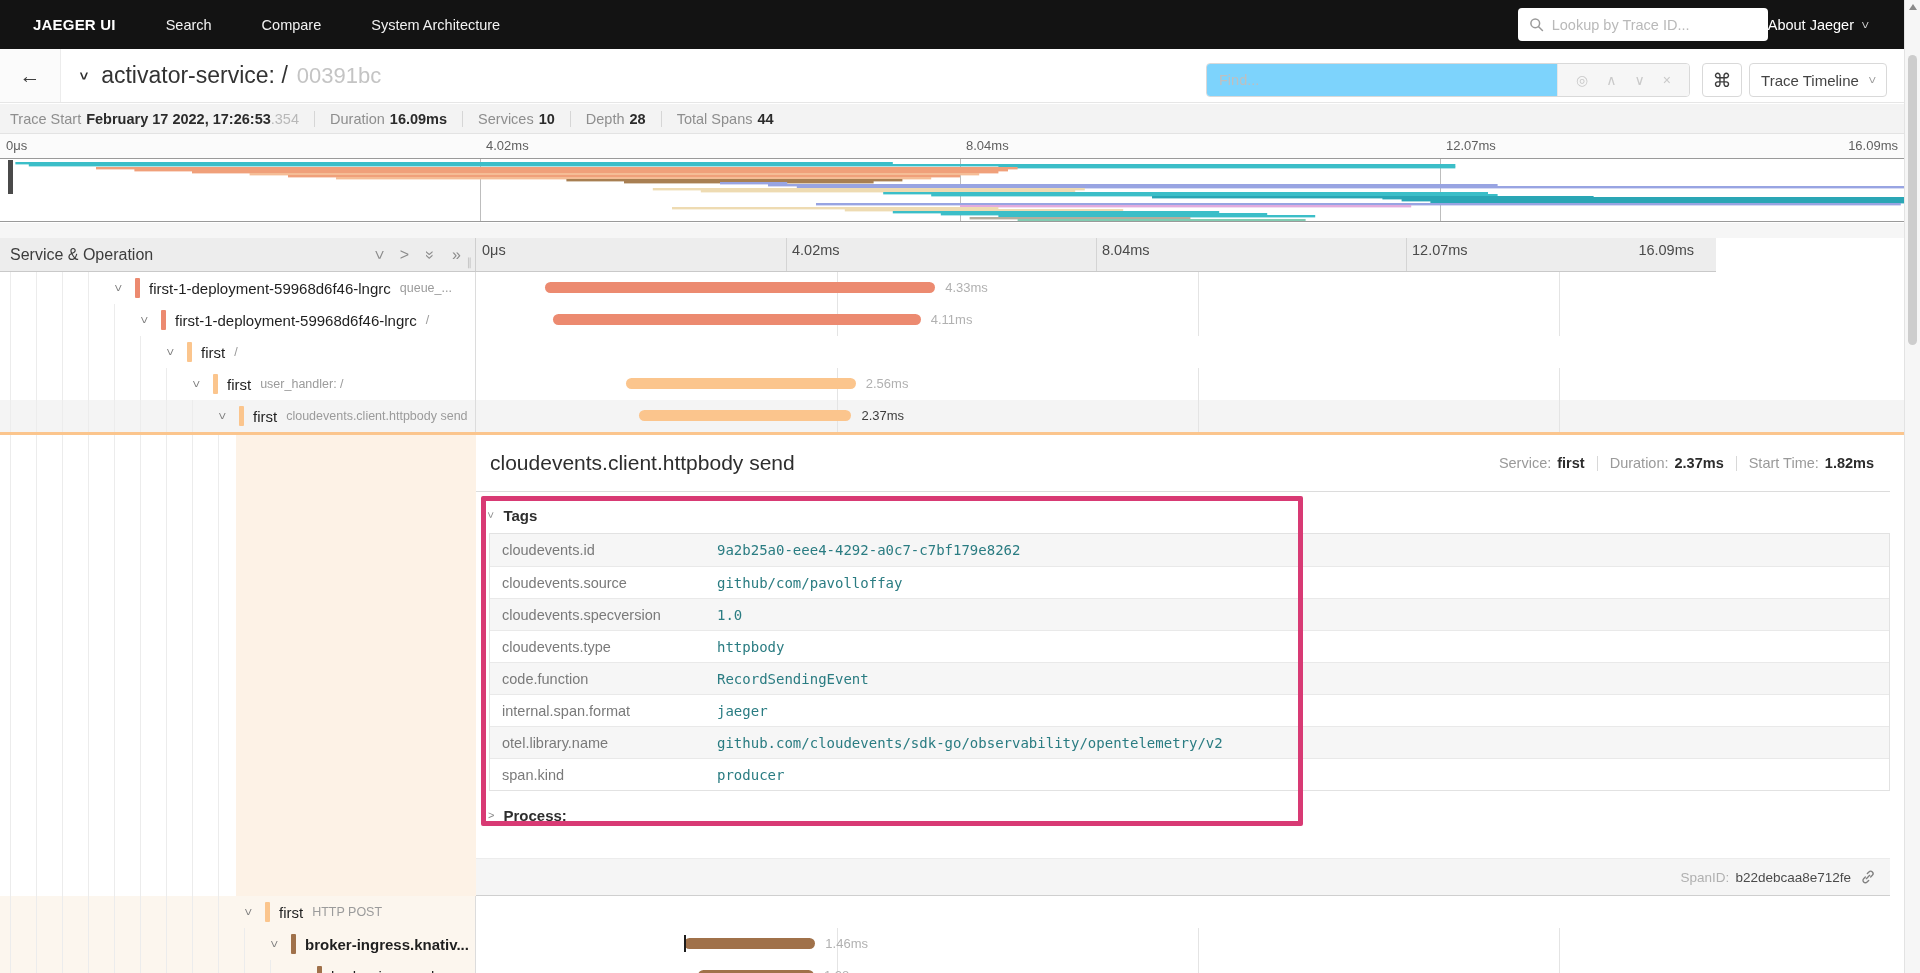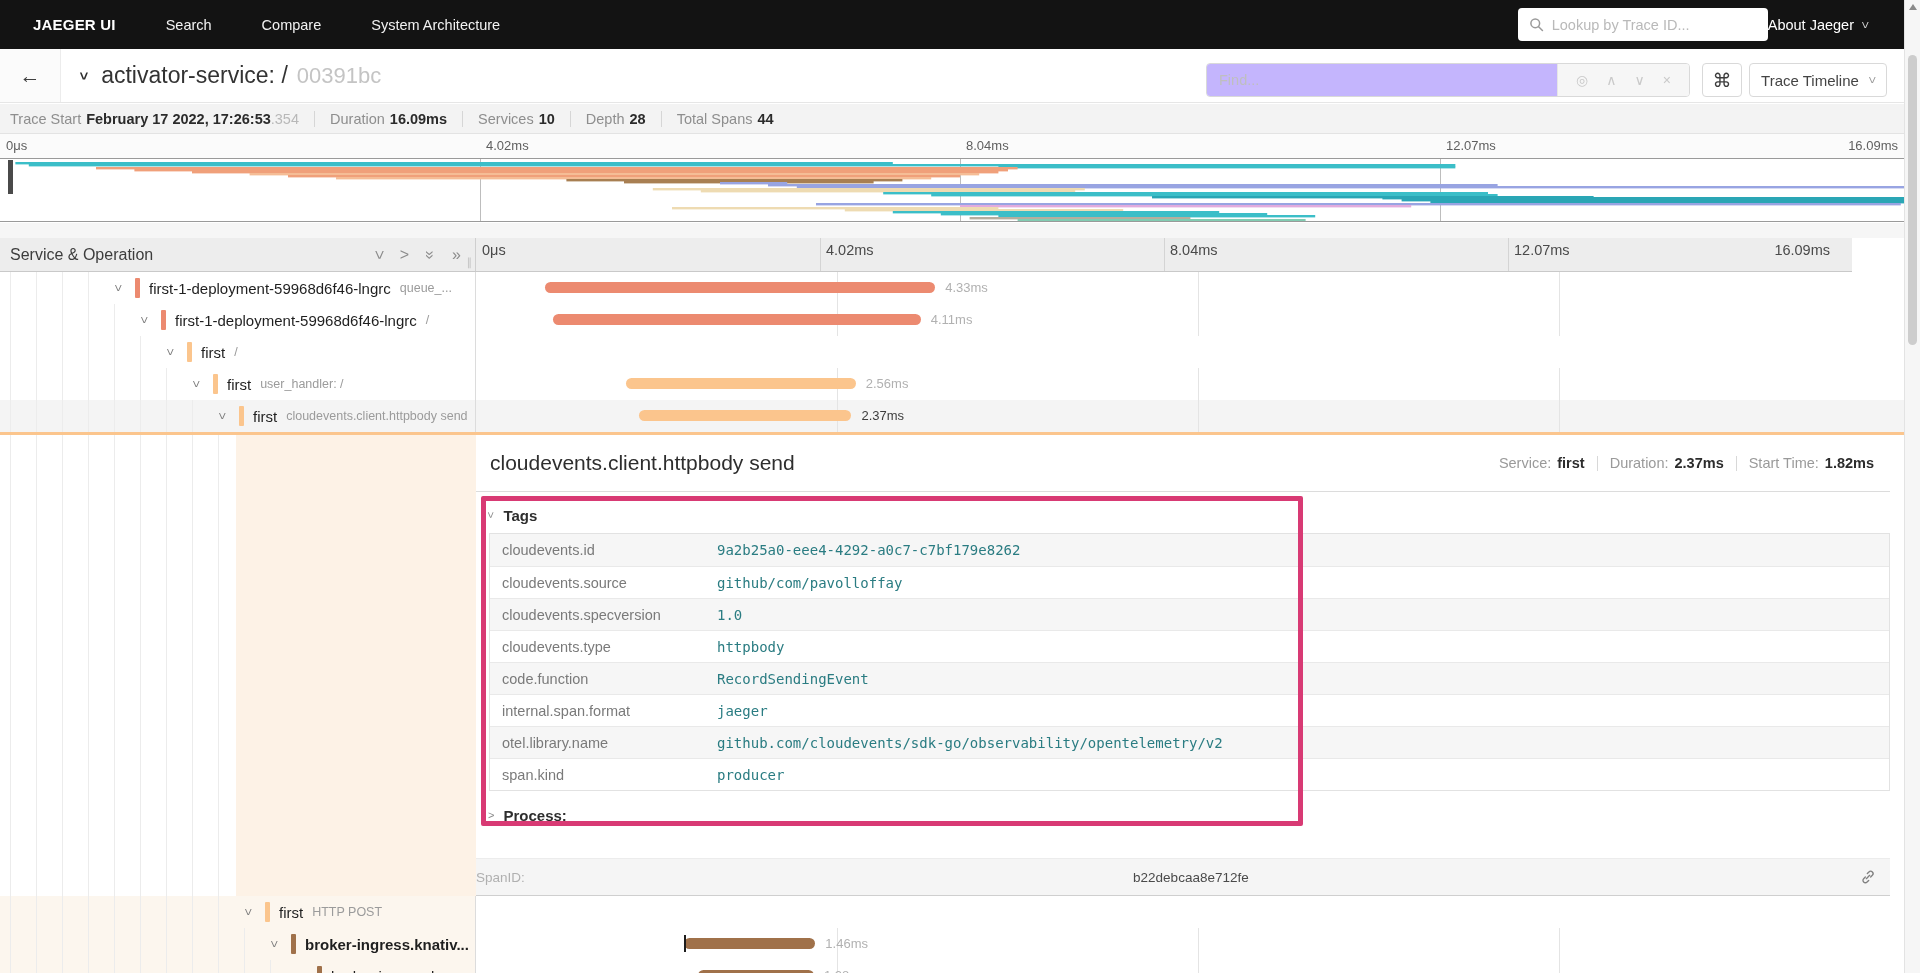--- a/index.html
+++ b/index.html
@@ -19,21 +19,21 @@
   .rot90 { display:inline-block; transform:rotate(90deg); }
   .sm-chev { font-size:12px; color:#cfcfcf; }
 
   
   .titlebar { position:absolute; top:49px; left:0; width:1920px; height:54px; background:#fff; border-bottom:1px solid #e6e6e6; display:flex; align-items:center; }
   .back-btn { width:61px; height:100%; display:flex; align-items:center; justify-content:center; font-size:21px; color:#3f3f3f; background:#fbfbfb; border-right:1px solid #ececec; cursor:pointer; }
   .title-chevron { margin-left:19px; font-size:14px; font-weight:bold; color:#2e2e2e; }
   .trace-title { margin-left:13px; font-size:23px; color:#333; white-space:nowrap; }
   .trace-id { margin-left:9px; font-size:22px; color:#c4c4c4; }
   .find-group { position:absolute; left:1206px; top:14px; width:484px; height:34px; border:1px solid #d9d9d9; border-radius:4px; background:#fff; display:flex; overflow:hidden; }
-  .find-input { flex:1; border:0; outline:none; padding-left:12px; font-size:14.5px; font-family:"Liberation Sans",sans-serif; color:#444; background:#c4b5fd; }
+  .find-input { flex:1; border:0; outline:none; padding-left:12px; font-size:14.5px; font-family:"Liberation Sans",sans-serif; color:#444; background:#7dd3fc; }
   .find-input::placeholder { color:#bfbfbf; }
   .find-icons { width:132px; background:#f6f6f6; border-left:1px solid #e6e6e6; display:flex; align-items:center; justify-content:space-evenly; color:#c9c9c9; font-size:14px; }
   .find-icons span { cursor:pointer; }
   .cmd-btn { position:absolute; left:1702px; top:14px; width:40px; height:34px; border:1px solid #d9d9d9; border-radius:4px; background:#fff; display:flex; align-items:center; justify-content:center; font-size:19px; color:#3d3d3d; cursor:pointer; }
   .view-btn { position:absolute; left:1749px; top:14px; width:138px; height:34px; border:1px solid #d9d9d9; border-radius:4px; background:#fff; display:flex; align-items:center; justify-content:center; gap:9px; font-size:15px; color:#444; cursor:pointer; }
   .view-btn .sm-chev { color:#9a9a9a; }
 
   
   .infobar { position:absolute; top:104px; left:0; width:1920px; height:30px; background:#f3f3f3; border-bottom:1px solid #e3e3e3; display:flex; align-items:center; padding-left:10px; font-size:14.5px; color:#8e8e8e; }
   .infobar b { color:#2b2b2b; margin-left:5px; }
@@ -41,21 +41,21 @@
   .infobar .sep { width:1px; height:16px; background:#d6d6d6; margin:0 15px; }
 
   
   .mm-ticks { position:absolute; top:134px; left:0; width:1920px; height:24px; background:#fbfbfb; font-size:13px; color:#5f5f5f; }
   .mm-ticks .tick, .right-head .tick { position:absolute; top:4px; white-space:nowrap; }
   .mm-canvas-wrap { position:absolute; top:158px; left:0; width:1920px; height:64px; border-top:1px solid #9a9a9a; border-bottom:1px solid #9a9a9a; background:#fff; cursor:crosshair; }
   .mm-canvas-wrap svg { display:block; width:100%; height:100%; }
   .gap-strip { position:absolute; top:223px; left:0; width:1920px; height:15px; background:#f6f6f6; }
 
   
-  .grid-head { position:absolute; top:238px; left:0; width:1852px; height:34px; background:#ededed; border-bottom:1px solid #c9c9c9; display:flex; }
+  .grid-head { position:absolute; top:238px; left:0; width:1716px; height:34px; background:#ededed; border-bottom:1px solid #c9c9c9; display:flex; }
   .left-head { width:476px; display:flex; align-items:center; padding-left:10px; border-right:1px solid #cfcfcf; position:relative; }
   .left-head .lh-title { font-size:16px; color:#3c3c3c; }
   .lh-icons { margin-left:auto; display:flex; align-items:center; gap:17px; color:#8c8c8c; font-size:16px; margin-right:14px; }
   .lh-icons span { cursor:pointer; line-height:1; }
   .grip { position:absolute; right:2px; bottom:2px; color:#c2c2c2; font-size:11px; letter-spacing:1px; cursor:col-resize; }
   .right-head { flex:1; position:relative; font-size:14.5px; color:#4a4a4a; }
   .right-head .hline { position:absolute; top:0; bottom:0; width:1px; background:#d4d4d4; }
 
   
   .rows-top { position:absolute; top:272px; left:0; width:1920px; }
@@ -91,21 +91,21 @@
   .sec-head .chev { font-size:11px; color:#8a8a8a; font-weight:normal; }
   .tag-table { margin:8px 0 0 13px; width:1401px; border:1px solid #e2e2e2; }
   .tag-row { height:32px; display:flex; align-items:center; font-size:14.5px; }
   .tag-row + .tag-row { border-top:1px solid #e9e9e9; }
   .tag-row.alt { background:#f6f6f6; }
   .tag-key { width:227px; padding-left:12px; color:#7a7a7a; flex:none; }
   .tag-val { font-family:"DejaVu Sans Mono", monospace; font-size:14px; color:#2a7c82; }
   .pink-box { position:absolute; left:5px; top:61px; width:822px; height:330px; border:5px solid #d83a74; border-radius:2px; pointer-events:none; z-index:6; }
   .process-head { margin:14px 0 0 12px; height:20px; display:flex; align-items:center; gap:9px; font-size:15px; color:#2e2e2e; font-weight:bold; cursor:pointer; }
   .process-head .chev { font-size:11px; color:#8a8a8a; font-weight:normal; }
-  .spanid-strip { position:absolute; left:0; right:0; bottom:0; height:38px; background:#f5f5f5; border-top:1px solid #ececec; border-bottom:1px solid #cfcfcf; display:flex; align-items:center; justify-content:space-between; padding-right:14px; font-size:13.5px; }
+  .spanid-strip { position:absolute; left:0; right:0; bottom:0; height:38px; background:#f5f5f5; border-top:1px solid #ececec; border-bottom:1px solid #cfcfcf; display:flex; align-items:center; justify-content:flex-end; padding-right:14px; font-size:13.5px; }
   .spanid-strip .lab { color:#b0b0b0; }
   .spanid-strip .val { color:#4a4a4a; margin-left:6px; }
   .spanid-strip svg { margin-left:9px; cursor:pointer; }
 
   
   .scrollbar { position:absolute; right:0; top:0; width:16px; height:973px; background:#f6f6f6; border-left:1px solid #e3e3e3; z-index:30; }
   .sb-arrow { margin:4px auto 0; width:0; height:0; border-left:4px solid transparent; border-right:4px solid transparent; border-bottom:6px solid #8a8a8a; }
   .sb-thumb { position:absolute; left:3px; top:55px; width:9px; height:290px; background:#cdcdcd; border-radius:5px; cursor:pointer; }
 </style>
 </head>

